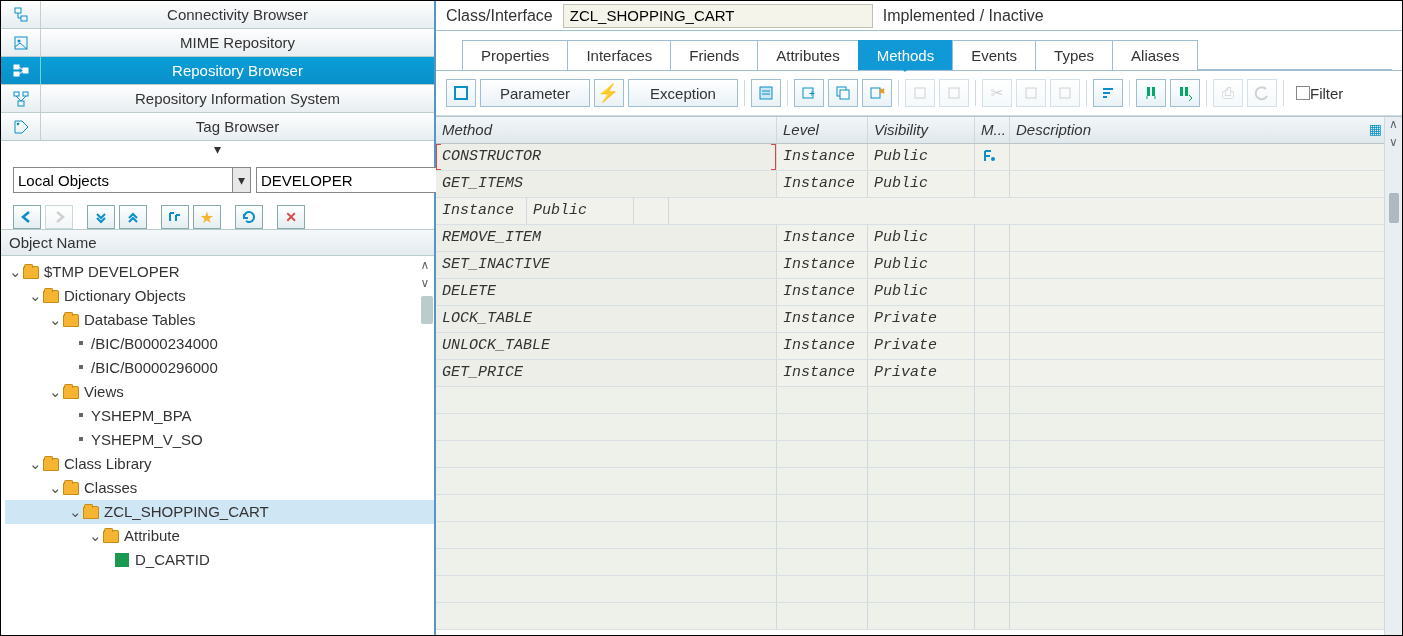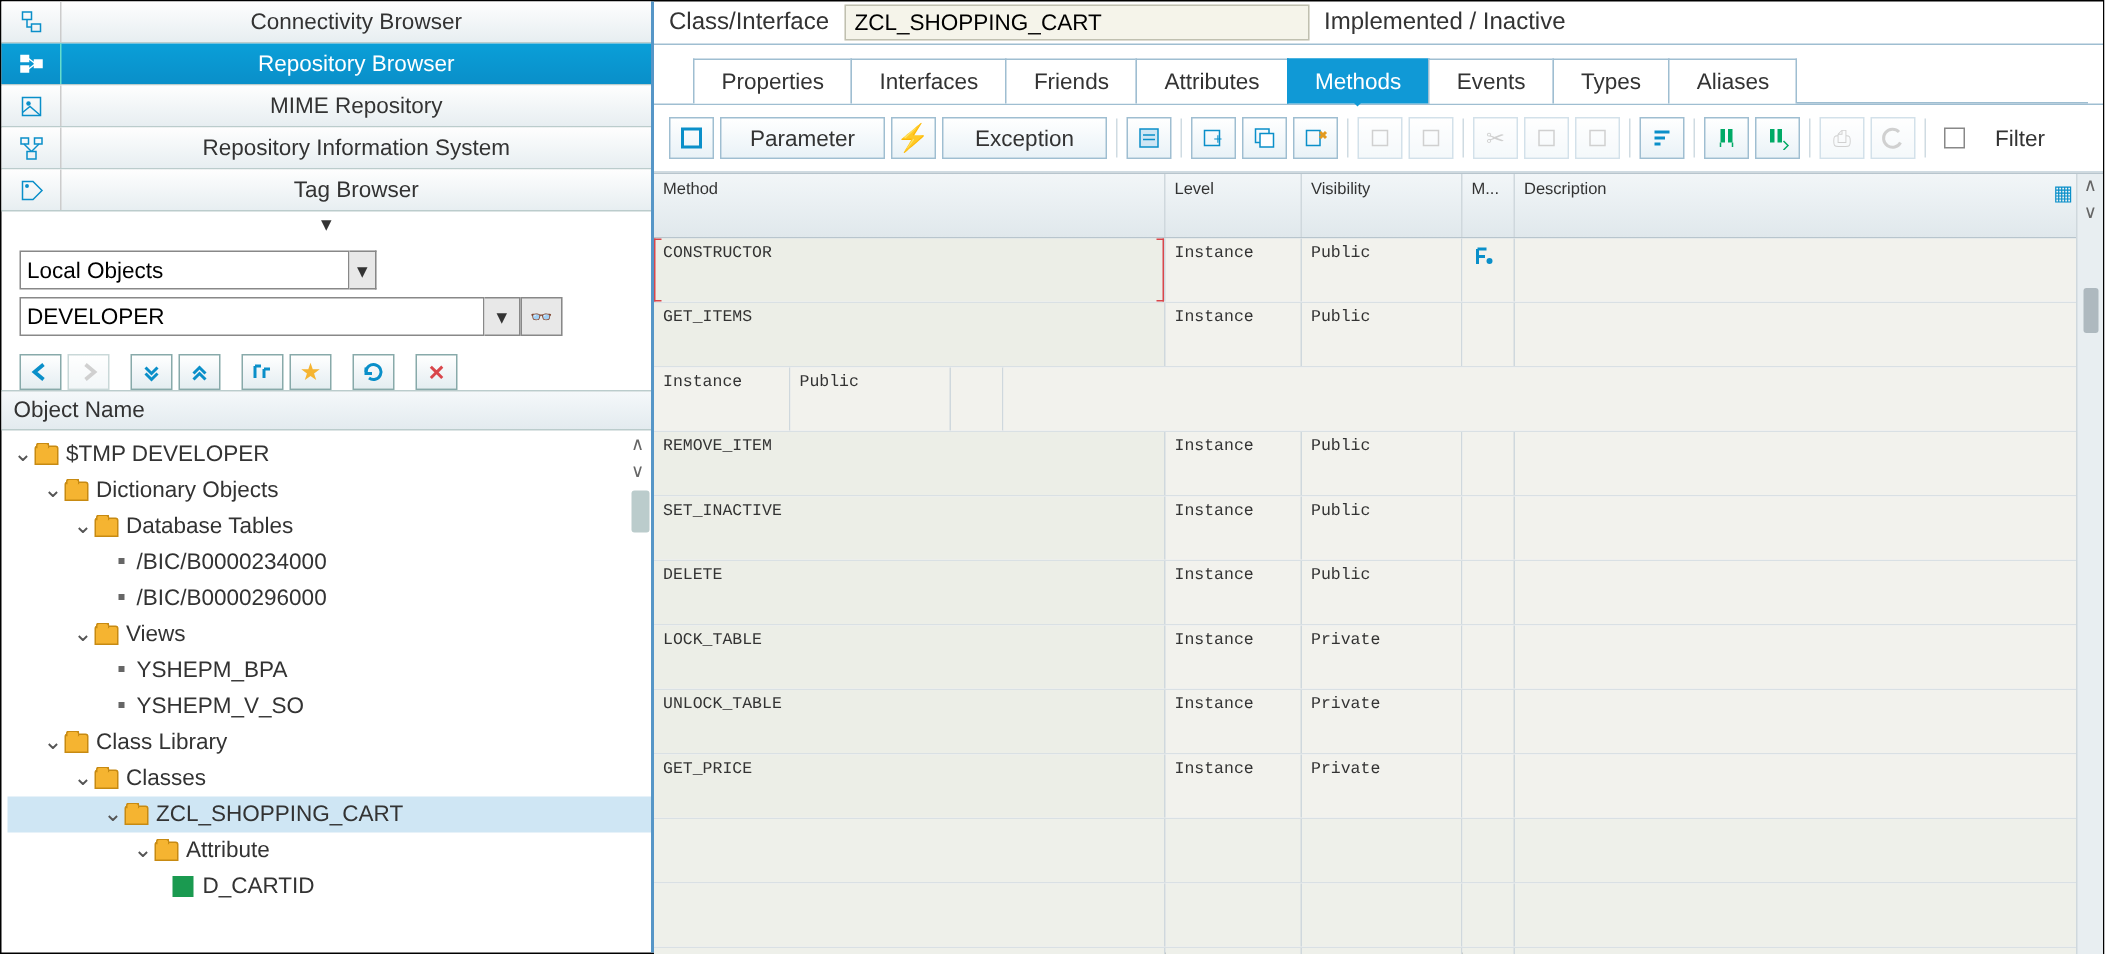--- a/index.html
+++ b/index.html
@@ -7,21 +7,21 @@
   .app { display: flex; width: 1403px; height: 636px; border: 1px solid #000; }
   
   .left { width: 435px; border-right: 2px solid #5696c7; display: flex; flex-direction: column; }
   .nav-row { display: flex; align-items: center; border-bottom: 1px solid #bcc; height: 28px; }
   .nav-row .icon-col { width: 40px; display:flex; align-items:center; justify-content:center; border-right:1px solid #ccc; height:100%;}
   .nav-row .label { flex:1; text-align:center; font-size:15px; }
   .nav-row.active { background: linear-gradient(#0a9fd8,#0a8fc9); color:#fff; }
   .nav-row.active .icon-col { border-right:1px solid #6dc; }
   .nav-row:not(.active){ background: linear-gradient(#fefefe,#e7eef1); }
   .dropdown-row { text-align:center; height:20px; font-size:14px; cursor:pointer; }
-  .selectors { padding: 6px 12px; display:flex; flex-direction:column; gap:5px;}
+  .selectors { padding: 6px 12px; display:flex; gap:5px;}
   .combo { display:flex; align-items:center; }
   .combo input { border:1px solid #888; height:26px; padding:2px 4px; font-size:15px; }
   .combo .arrow { width:18px; height:26px; border:1px solid #888; border-left:none; background:#e8e8e8; display:flex;align-items:center;justify-content:center; }
   .btn-strip { display:flex; gap:4px; padding: 6px 12px 0 12px; }
   .btn-strip .tb { width:28px; height:24px; border:1px solid #8aa; background:linear-gradient(#fff,#e4edf1); display:flex;align-items:center;justify-content:center; cursor:pointer;}
   .obj-header { background:linear-gradient(#f5f8fa,#e3ebef); border-top:1px solid #bcc; border-bottom:1px solid #bcc; padding:4px 8px; font-size:15px; display:flex; }
   .tree-wrap { position:relative; flex:1; overflow:hidden; }
   .tree { padding: 4px 0 4px 4px; font-size: 15px; line-height: 24px; position:absolute; inset:0; overflow:auto; }
   .tree .row { display:flex; align-items:center; height:24px; white-space:nowrap; }
   .tree .ind { display:inline-block; }
@@ -40,24 +40,24 @@
   .hdr input { width:310px; height:24px; background:#f5f4ea; border:1px solid #c0c0b0; padding:2px 6px; font-size:15px;}
   .tabs { display:flex; padding: 6px 10px 0 26px; border-bottom:1px solid #9fbed1; height:40px; align-items:flex-end;}
   .tab { padding:6px 18px; border:1px solid #9fbed1; border-bottom:none; background:#fff; margin-right:-1px; cursor:pointer; font-size:15px; position:relative;}
   .tab.active { background:#1099d6; color:#fff; border-color:#1099d6;margin-top:21px; }
   .tab.active::after{content:"";position:absolute;left:50%;bottom:-8px;margin-left:-6px;border:6px solid transparent;border-top-color:#1099d6;}
   .tabs-spacer{flex:1; border-bottom:1px solid #9fbed1; align-self:flex-end; height:1px;}
   .toolbar2 { display:flex; align-items:center; gap:4px; padding:8px 10px; border-bottom:1px solid #cfdbe2;text-align:center;}
   .tb2 { height:28px; border:1px solid #9fbed1; background:linear-gradient(#fff,#e9f2f7); display:flex; align-items:center; justify-content:center; padding:0 6px; cursor:pointer; font-size:15px;}
   .tb2.ic { width:30px; padding:0; }
   .sep2 { width:1px; height:26px; background:#cfdbe2; margin:0 2px;}
-  .filter { display:flex; align-items:center; gap:20px; margin-left:6px; font-size:15px;}
+  .filter { display:flex; align-items:center; gap:0; margin-left:6px; font-size:15px;}
   .filter .box{width:14px;height:14px;border:1px solid #888;}
   .grid { flex:1; display:flex; flex-direction:column; border-top:1px solid #b8c5cd; position:relative;}
-  .grid-header, .grid-row { display:flex; height:43px; font-size:11px;}
+  .grid-header, .grid-row { display:flex; height:27px; font-size:15px;font-style:italic;}
   .grid-header { background:linear-gradient(#f2f6f8,#e0e8ec); border-bottom:1px solid #b8c5cd; }
   .cell { border-right:1px solid #cfd8dd; padding:4px 6px; overflow:hidden; white-space:nowrap;}
   .c-method{ width:341px;} .c-level{width:91px;} .c-vis{width:107px;} .c-m{width:35px;} .c-desc{flex:1;}
   .grid-row { border-bottom:1px solid #d9e0e4; font-family: "Courier New", monospace; }
   .grid-row .cell{ background:#f2f2ed; }
   .grid-row .c-method{ background:#eceee7; position:relative;}
   .grid-row.sel .c-method::before{content:"";position:absolute;left:-1px;top:-1px;bottom:-1px;width:4px;border:2px solid #d9464b;border-right:none;}
   .grid-row.sel .c-method::after{content:"";position:absolute;right:-1px;top:-1px;bottom:-1px;width:4px;border:2px solid #d9464b;border-left:none;}
   .grid-empty .cell{ background:#eef0ea; }
   .vscroll { position:absolute; right:0; top:0; bottom:0; width:18px; background:#e8eef1; border-left:1px solid #cfd8dd; display:flex; flex-direction:column; align-items:center;}
@@ -78,41 +78,41 @@
   <div class="nav-row ">
     <div class="icon-col">
           <svg width="18" height="18">
             <rect x="3" y="2" width="6" height="5" stroke="#0a8fc9" fill="none"></rect>
             <rect x="9" y="10" width="6" height="5" stroke="#0a8fc9" fill="none"></rect>
             <path d="M6 7 L6 12 L9 12" stroke="#0a8fc9" fill="none"></path>
           </svg>
         </div>
     <div class="label">Connectivity Browser</div>
   </div>
+  <div class="nav-row ">
+    <div class="icon-col">
+          <svg width="18" height="18">
+            <rect x="3" y="3" width="12" height="12" stroke="#0a8fc9" fill="none"></rect>
+            <circle cx="7" cy="7" r="1.5" fill="#0a8fc9"></circle>
+            <path d="M3 13 L8 9 L15 15" stroke="#0a8fc9" fill="none"></path>
+          </svg>
+        </div>
+    <div class="label">MIME Repository</div>
+  </div>
   <div class="nav-row active">
     <div class="icon-col">
           <svg width="18" height="18">
             <rect x="2" y="3" width="5" height="4" fill="#fff" stroke="#fff"></rect>
             <rect x="2" y="10" width="5" height="4" fill="#fff" stroke="#fff"></rect>
             <rect x="11" y="6" width="5" height="5" fill="#fff" stroke="#fff"></rect>
             <line x1="7" y1="5" x2="11" y2="8" stroke="#fff"></line>
             <line x1="7" y1="12" x2="11" y2="9" stroke="#fff"></line>
           </svg>
         </div>
     <div class="label">Repository Browser</div>
-  </div>
-  <div class="nav-row ">
-    <div class="icon-col">
-          <svg width="18" height="18">
-            <rect x="3" y="3" width="12" height="12" stroke="#0a8fc9" fill="none"></rect>
-            <circle cx="7" cy="7" r="1.5" fill="#0a8fc9"></circle>
-            <path d="M3 13 L8 9 L15 15" stroke="#0a8fc9" fill="none"></path>
-          </svg>
-        </div>
-    <div class="label">MIME Repository</div>
   </div>
   <div class="nav-row ">
     <div class="icon-col">
           <svg width="18" height="18">
             <rect x="2" y="2" width="5" height="4" stroke="#0a8fc9" fill="none"></rect>
             <rect x="11" y="2" width="5" height="4" stroke="#0a8fc9" fill="none"></rect>
             <rect x="6" y="11" width="6" height="5" stroke="#0a8fc9" fill="none"></rect>
             <line x1="4" y1="6" x2="9" y2="11" stroke="#0a8fc9"></line>
             <line x1="14" y1="6" x2="9" y2="11" stroke="#0a8fc9"></line>
           </svg>

